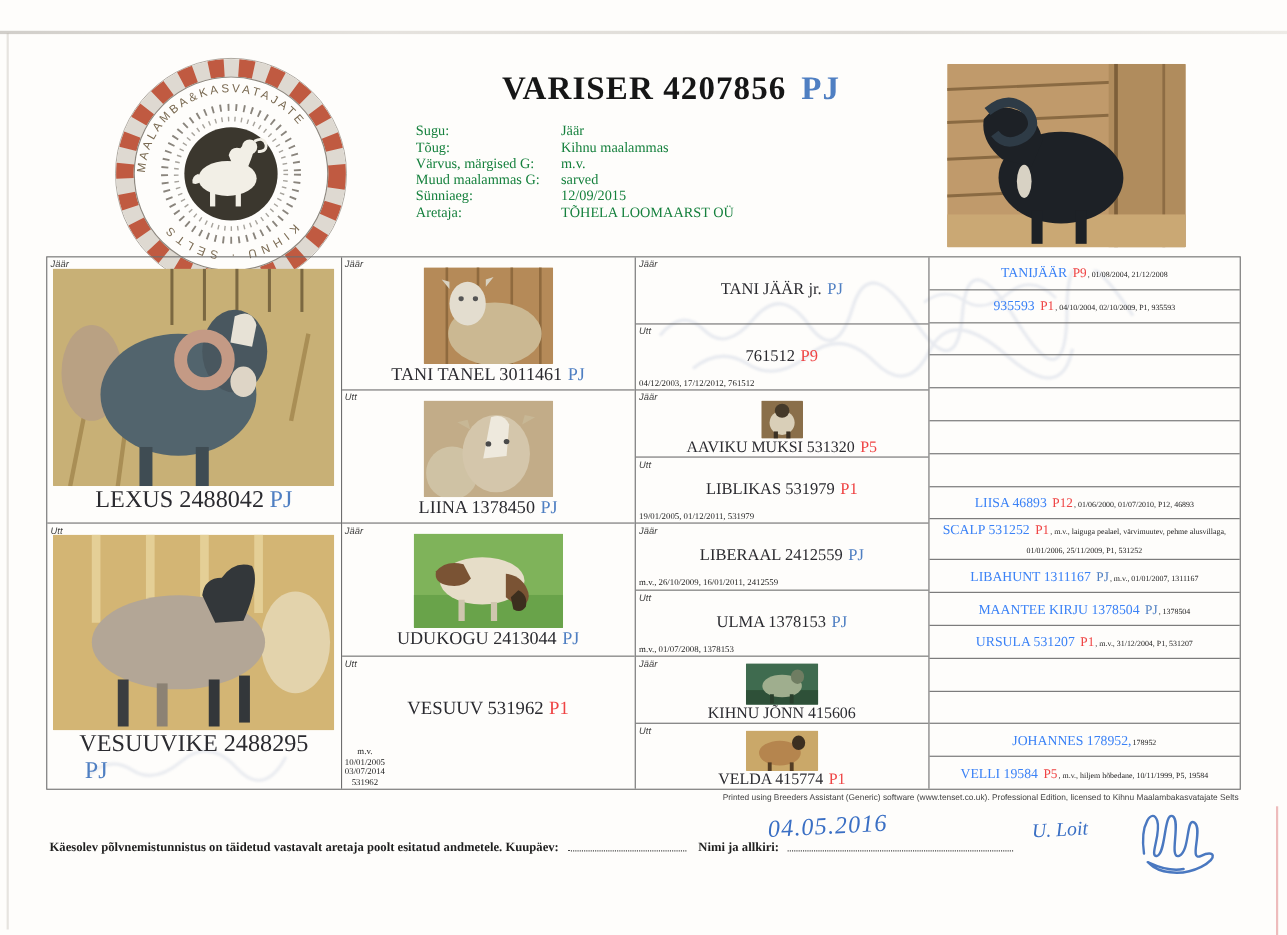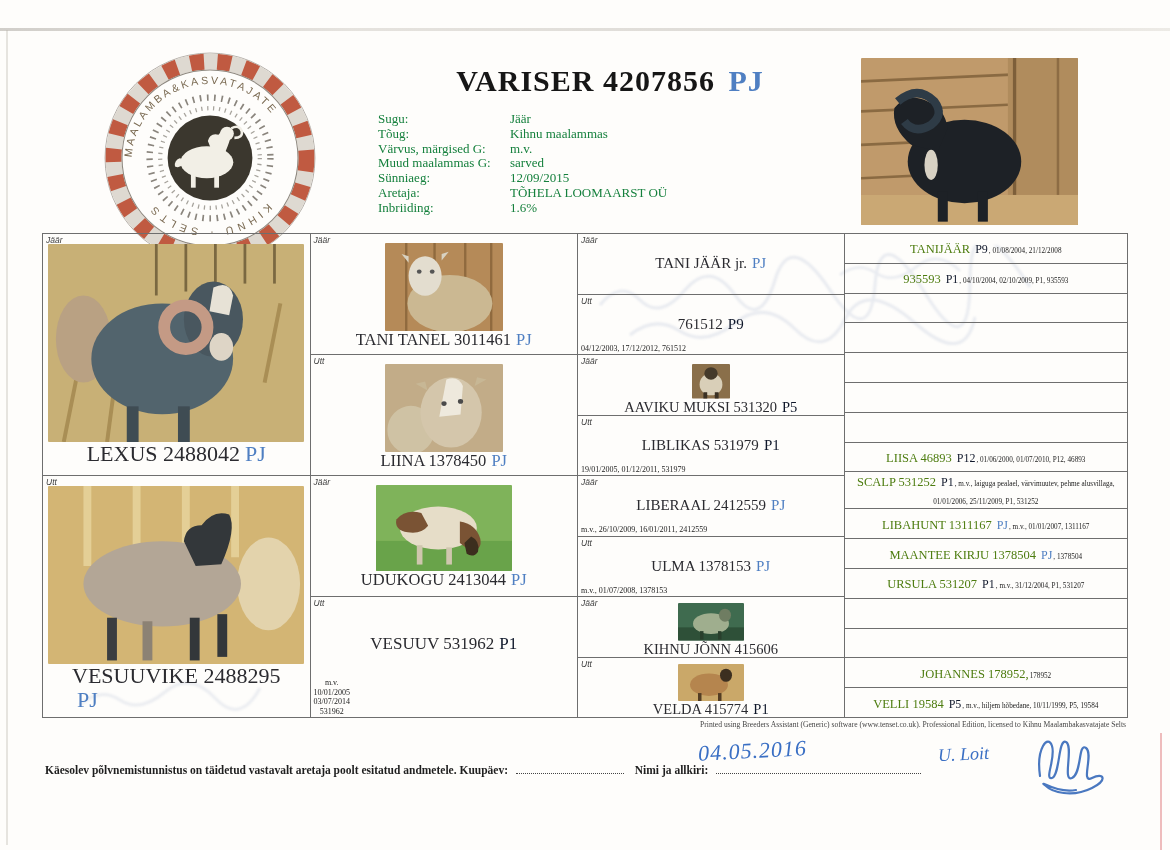--- a/index.html
+++ b/index.html
@@ -19,21 +19,21 @@
   .title .sfx{font-weight:bold;}
   .info{position:absolute;left:378px;top:112px;font-size:13px;line-height:14.8px;color:#15803d;}
   .info-row{display:flex;}
   .info-row .lbl{width:132px;}
   .info-row .val{width:280px;}
   .subject-photo{position:absolute;left:861px;top:58px;width:217px;height:167px;}
 
   
   .sfx{margin-left:5px;font-family:Liberation Serif, serif;}
   .blue{color:#4f7fc2;}
-  .orange{color:#0f172a;}
+  .orange{color:#ef4444;}
 
   
   .tree{position:absolute;left:42px;top:233px;width:1086px;height:485px;display:flex;
         border:1px solid #6e6e6e;box-sizing:border-box;background:rgba(255,255,255,0);}
   .col{display:flex;flex-direction:column;box-sizing:border-box;border-right:1px solid #6e6e6e;}
   .col:last-child{border-right:none;}
   .col1{width:268px;}.col2{width:268px;}.col3{width:267px;}.col4{width:283px;}
   .cell{position:relative;flex:1;border-bottom:1px solid #6e6e6e;box-sizing:border-box;
         display:flex;flex-direction:column;align-items:center;justify-content:flex-start;overflow:hidden;}
   .col .cell:last-child{border-bottom:none;}
@@ -49,28 +49,28 @@
   .photo svg{display:block;width:100%;height:100%;}
   .ph-big{width:256px;height:198px;margin-top:10px;}
   .ph-big2{width:256px;height:178px;margin-top:10px;}
   .ph-med{width:118px;height:88px;margin-top:9px;}
   .ph-med-w{width:136px;height:86px;margin-top:9px;}
   .ph-tiny{width:38px;height:42px;margin-top:9px;}
   .ph-small{width:66px;height:40px;margin-top:6px;}
   .row4{flex:1;border-bottom:1px solid #6e6e6e;display:flex;align-items:center;justify-content:center;
         text-align:center;padding:0 7px;box-sizing:border-box;position:relative;}
   .col4 .row4:last-child{border-bottom:none;}
-  .r4name{font-size:12.5px;color:#4d7c0f;}
+  .r4name{font-size:12.5px;color:#3b82f6;}
   .r4sfx{font-size:12px;}
   .r4det{font-size:7.2px;color:#1c1c1c;margin-left:1px;}
   .vesuuv-name{margin-top:38px;font-size:17px;}
 
   
   .print-note{position:absolute;right:44px;top:720px;font-size:7.6px;color:#444;
-              font-family:Liberation Serif, serif;}
+              font-family:Liberation Sans, sans-serif;}
   .decl{position:absolute;left:45px;top:762px;font-size:11.5px;font-weight:bold;color:#1f1f1f;
         white-space:nowrap;}
   .dots{display:inline-block;border-bottom:1.6px dotted #444;height:11px;vertical-align:baseline;}
   .dots-date{width:108px;margin:0 8px 0 5px;}
   .dots-sign{width:205px;margin-left:5px;}
   .hand{position:absolute;color:#3a6fc4;font-style:italic;font-family:"Liberation Serif",serif;
         transform:rotate(-3deg);}
   .hand-date{left:698px;top:738px;font-size:22px;letter-spacing:1px;}
   .hand-name{left:938px;top:744px;font-size:18px;}
   .signature{position:absolute;left:1022px;top:728px;width:95px;height:85px;}
@@ -148,24 +148,20 @@
         <span class="val">sarved</span>
       </div>
     <div class="info-row">
         <span class="lbl">Sünniaeg:</span>
         <span class="val">12/09/2015</span>
       </div>
     <div class="info-row">
         <span class="lbl">Aretaja:</span>
         <span class="val">TÕHELA LOOMAARST OÜ</span>
       </div>
-    <div class="info-row">
-        <span class="lbl">Inbriiding:</span>
-        <span class="val">1.6%</span>
-      </div>
   </div>
 
   <div class="subject-photo photo">
     <svg viewBox="0 0 130 100" preserveAspectRatio="none">
       <rect width="130" height="100" fill="#c09a6b"></rect>
       <g stroke="#8a6a42" stroke-width="1.6">
         <line x1="0" y1="14" x2="90" y2="10"></line>
           <line x1="0" y1="32" x2="88" y2="28"></line>
         <line x1="0" y1="52" x2="86" y2="48"></line>
           <line x1="0" y1="72" x2="84" y2="68"></line>

